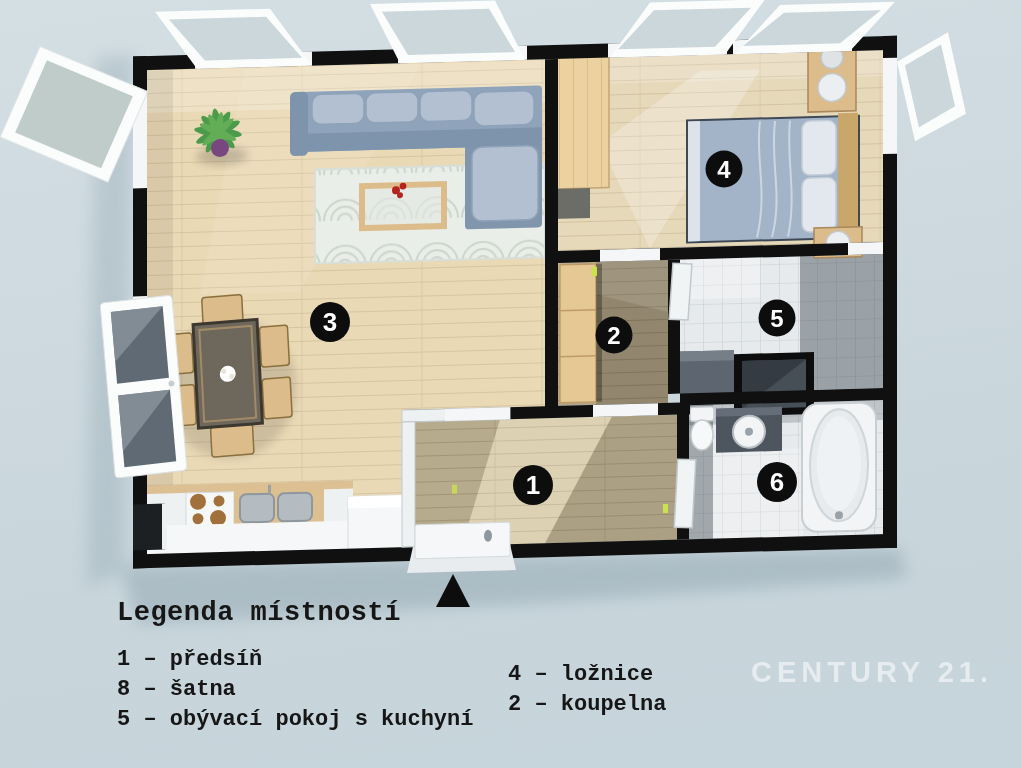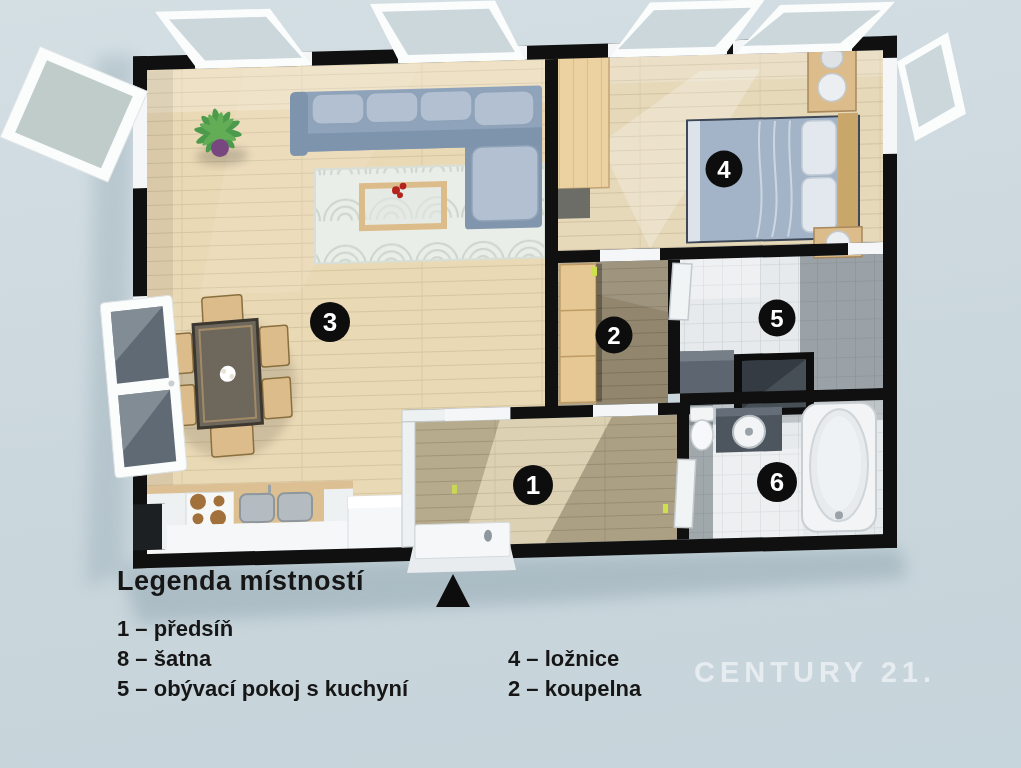--- a/index.html
+++ b/index.html
@@ -27,27 +27,27 @@
     background:var(--c-badge);color:#fff;font-weight:700;font-size:26px;
     display:flex;align-items:center;justify-content:center;
     transform:translate(-50%,-50%);line-height:1;
   }
   .badge.small{width:37px;height:37px;font-size:24px;}
   .entrance-arrow{
     position:absolute;left:436px;top:574px;width:0;height:0;
     border-left:17px solid transparent;border-right:17px solid transparent;
     border-bottom:33px solid var(--c-badge);
   }
-  .legend{position:absolute;left:117px;top:566px;color:var(--c-text);}
+  .legend{position:absolute;left:117px;top:598px;color:var(--c-text);font-family:Liberation Mono, monospace;}
   .legend-title{font-size:27px;font-weight:700;letter-spacing:.5px;margin-bottom:17px;}
-  .legend-cols{display:flex;align-items:flex-end;}
+  .legend-cols{display:flex;align-items:center;}
   .legend-col{width:391px;}
   .legend-item{font-size:22px;font-weight:700;line-height:30px;white-space:nowrap;}
   .watermark{
-    position:absolute;left:694px;top:656px;font-size:29px;font-weight:700;
+    position:absolute;left:751px;top:656px;font-size:29px;font-weight:700;
     letter-spacing:5px;color:var(--c-watermark);white-space:nowrap;
   }
 </style>
 </head>
 <body>
 
 <div class="stage">
 
   <svg class="plan-svg" width="1021" height="768" viewBox="0 0 1021 768">
     <defs>

